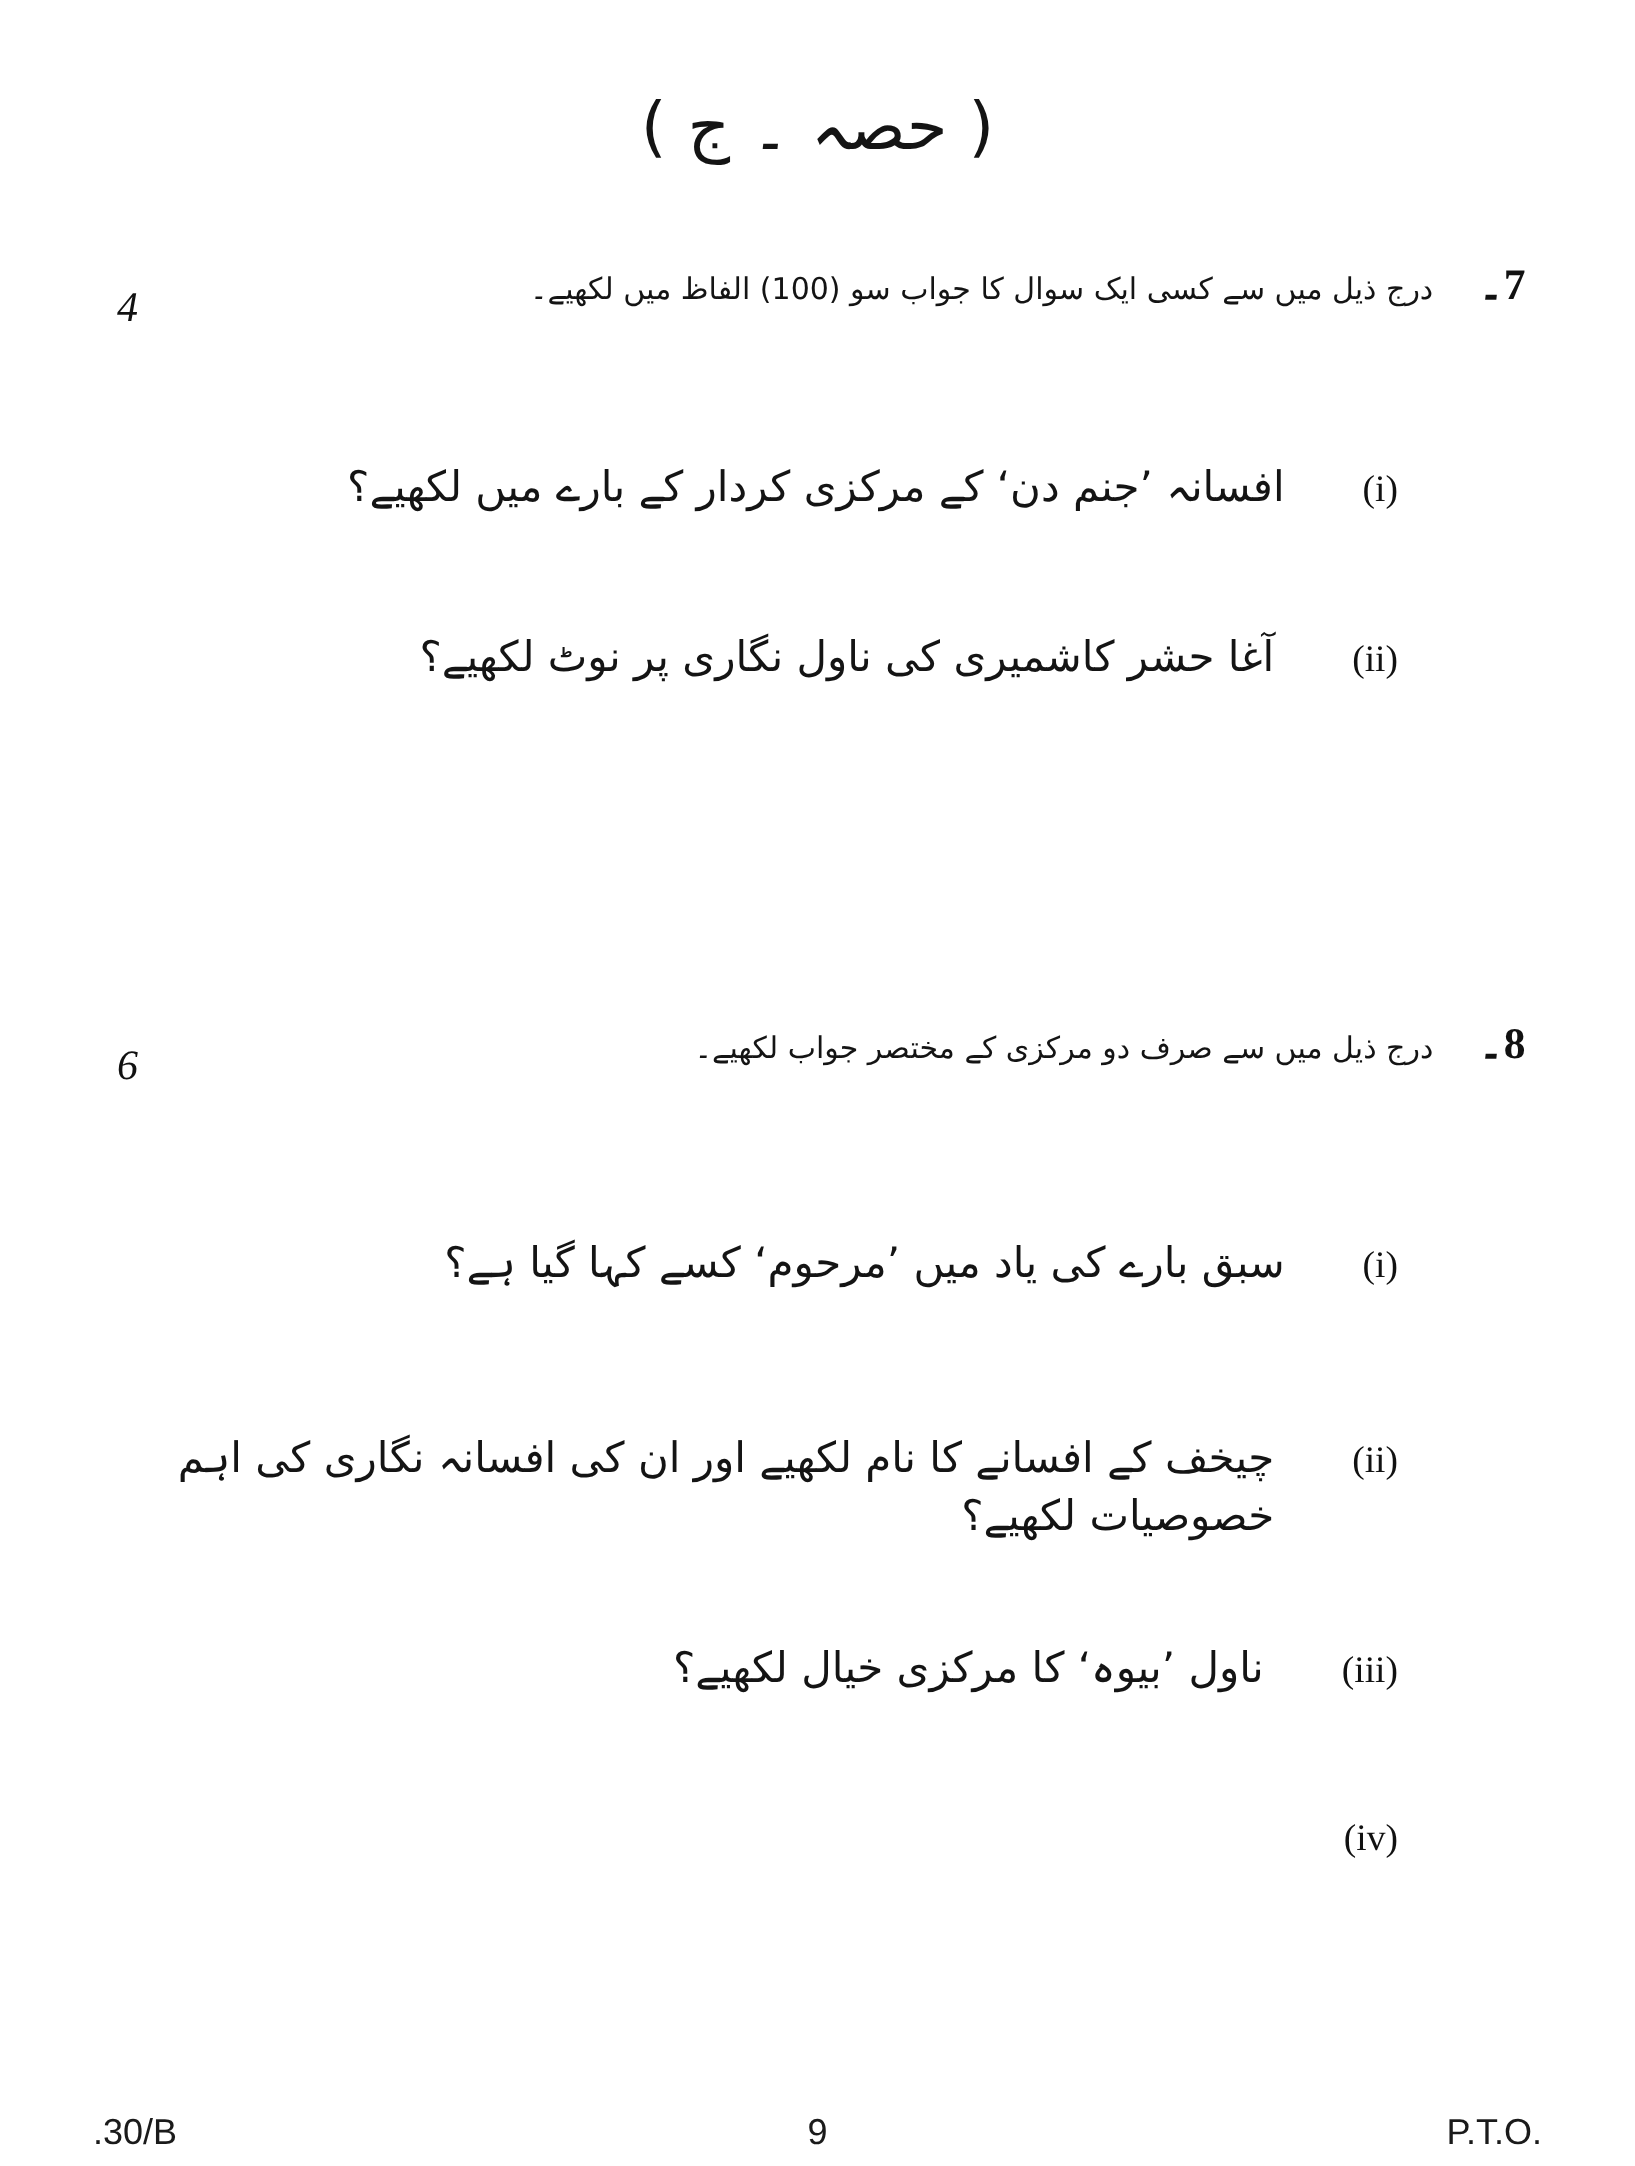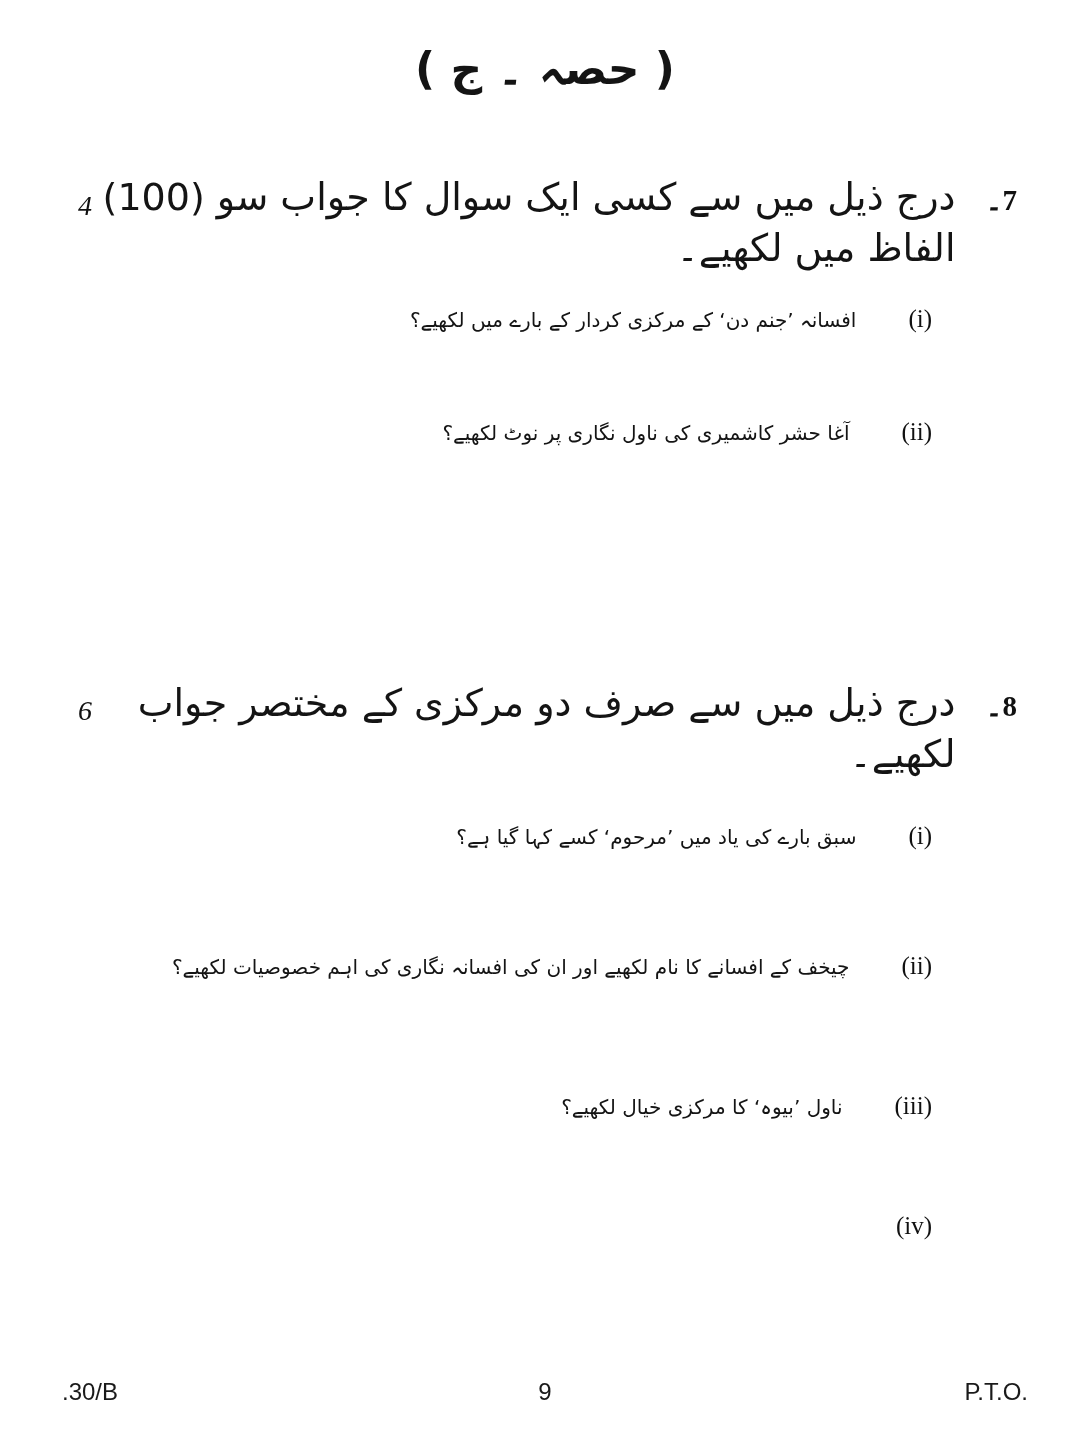--- a/index.html
+++ b/index.html
@@ -17,47 +17,47 @@
     overflow: hidden;
   }
   .urdu {
     font-family: "DejaVu Sans", sans-serif;
     direction: rtl;
     unicode-bidi: isolate;
     color: #141414;
   }
   .header-title {
     position: absolute;
-    top: 43px;
+    top: 58px;
     left: 0;
     right: 0;
     text-align: center;
     font-size: 44px;
-    font-weight: bold;
+    font-weight: normal;
     letter-spacing: 1px;
   }
   .q-row {
     position: absolute;
     left: 60px;
     right: 73px;
     display: flex;
     direction: rtl;
     align-items: baseline;
     gap: 30px;
   }
   .q-number {
     font-family: "Liberation Serif", serif;
     font-weight: bold;
     font-size: 29px;
     direction: rtl;
     unicode-bidi: isolate;
     white-space: nowrap;
   }
   .q-text {
-    font-size: 38px;
+    font-size: 20px;
     line-height: 1.35;
   }
   .q-marks {
     position: absolute;
     top: 190px;
     left: 78px;
     font-family: "Liberation Serif", serif;
     font-style: italic;
     font-size: 28px;
   }
@@ -72,28 +72,28 @@
     gap: 52px;
   }
   .numeral {
     font-family: "Liberation Serif", serif;
     font-size: 25px;
     direction: ltr;
     unicode-bidi: isolate;
     white-space: nowrap;
   }
   .sub-text {
-    font-size: 20px;
+    font-size: 28px;
     line-height: 1.4;
   }
   .footer {
     position: absolute;
     left: 62px;
     right: 62px;
-    top: 1378px;
+    top: 1408px;
     display: flex;
     justify-content: space-between;
     align-items: baseline;
     font-family: "Liberation Sans", sans-serif;
     font-size: 24px;
     color: #1a1a1a;
   }
   .footer .center { 
     position: absolute;
     left: 0;

